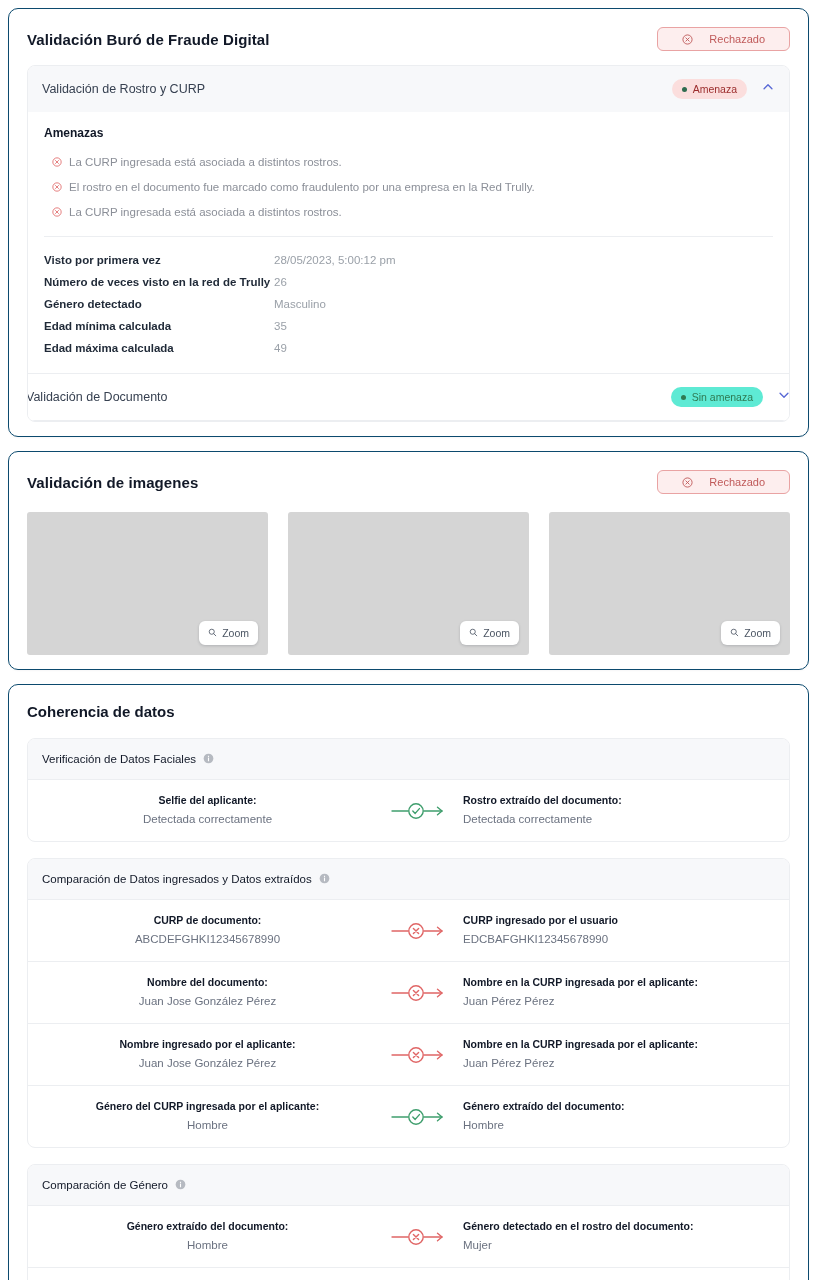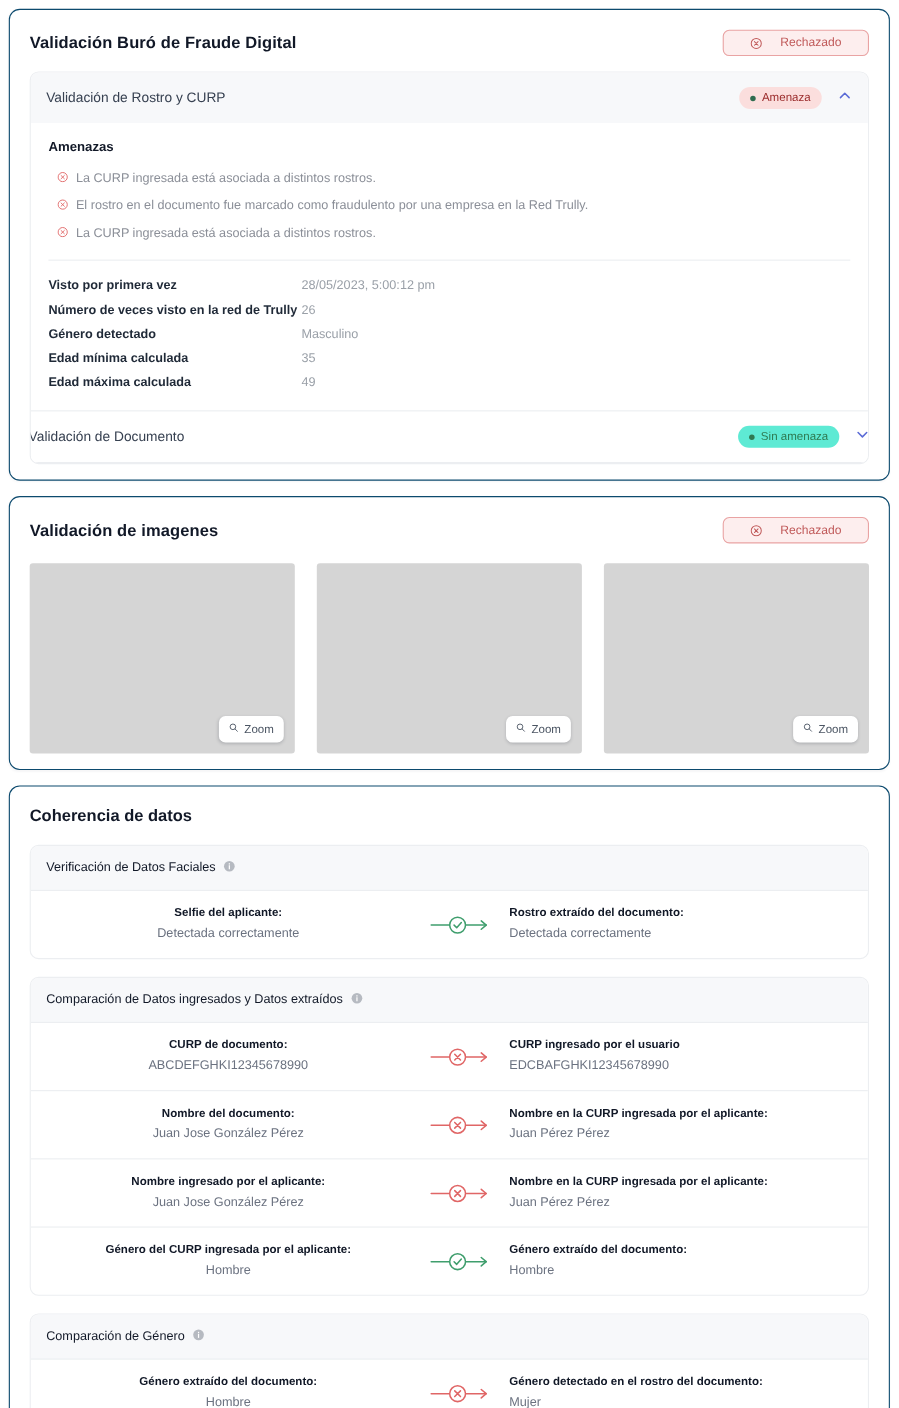--- a/index.html
+++ b/index.html
@@ -152,21 +152,21 @@
 
   
   .img-grid {
     display: flex;
     gap: 20px;
     padding-top: 4px;
   }
   .img-cell {
     position: relative;
     flex: 1 1 0;
-    height: 173px;
+    height: 143px;
     background: #d5d5d5;
     border-radius: 3px;
   }
   .zoom-btn {
     position: absolute;
     right: 10px;
     bottom: 10px;
     display: inline-flex;
     align-items: center;
     gap: 5px;

